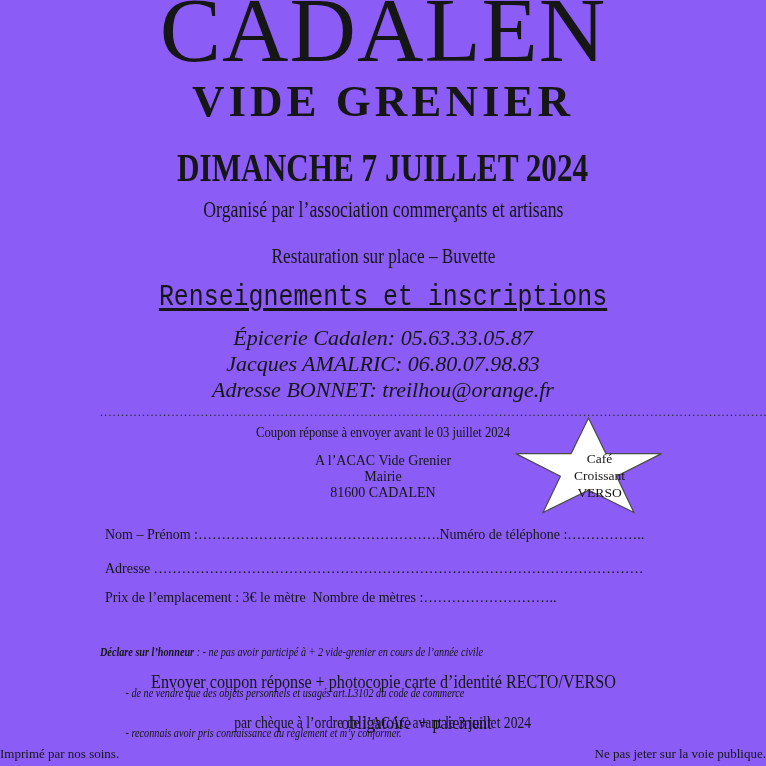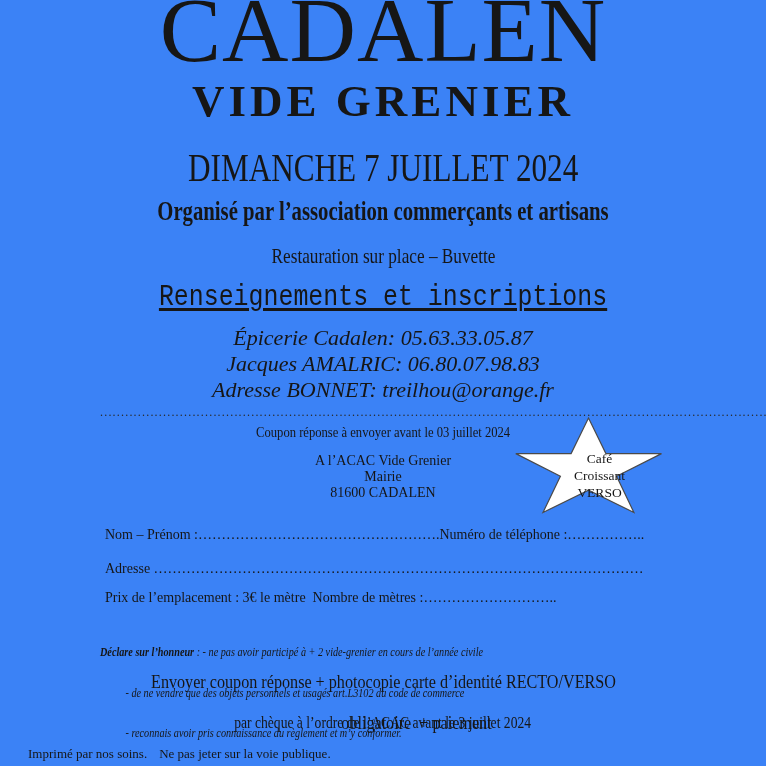--- a/index.html
+++ b/index.html
@@ -1,32 +1,32 @@
 <!DOCTYPE html>
 <html><head>
 <meta charset="utf-8">
 <style>
   html,body{margin:0;padding:0;background:#fff;}
   .page{
-    position:relative;width:766px;height:766px;background:#3b82f6;overflow:hidden;
+    position:relative;width:766px;height:766px;background:#8b5cf6;overflow:hidden;
     font-family:"Liberation Serif","DejaVu Serif",serif;color:#161616;
   }
   .abs{position:absolute;left:0;right:0;text-align:center;margin:0;}
   .ib{display:inline-block;}
 
   .t-cadalen{top:-16px;font-size:92px;line-height:1;font-weight:400;letter-spacing:1px;}
   .t-vide{top:79px;font-size:45px;line-height:1;font-weight:700;letter-spacing:4px;}
-  .t-date{top:148px;font-size:40px;line-height:1;font-weight:400;}
+  .t-date{top:148px;font-size:40px;line-height:1;font-weight:700;}
   .sx90{transform:scaleX(.90);}
   .sx85{transform:scaleX(.85);}
   .sx83{transform:scaleX(.83);}
   .sx82{transform:scaleX(.82);}
   .sx78{transform:scaleX(.78);}
   .sx74{transform:scaleX(.74);}
-  .t-org{top:197px;font-size:28px;line-height:1;font-weight:700;}
+  .t-org{top:197px;font-size:24px;line-height:1;font-weight:400;}
   .t-rest{top:246px;font-size:21px;line-height:1;}
   .t-rens{top:282px;font-size:30px;line-height:1;font-family:Liberation Mono, monospace;}
   .t-rens .u{text-decoration:underline;text-underline-offset:3px;}
   .contacts{top:325px;font-size:22px;font-style:italic;line-height:26px;}
 
   .dots-line{position:absolute;top:406px;left:100px;right:0;font-size:12px;line-height:1;
     letter-spacing:1.2px;white-space:nowrap;overflow:hidden;text-align:left;color:#2a2a2a;}
 
   .coupon-deadline{top:426px;font-size:14px;line-height:1;}
   .addr{top:453px;font-size:14px;line-height:16px;}
@@ -41,21 +41,21 @@
   .decl{position:absolute;left:100px;top:619px;width:620px;font-size:12px;font-style:italic;
     line-height:13.5px;text-align:left;transform:scaleX(.85);transform-origin:0 0;white-space:pre;}
   .decl .b{font-weight:700;}
   .decl .ind{padding-left:30px;}
 
   .send1{top:672px;font-size:19px;line-height:1;}
   .send2{top:693.5px;font-size:19px;line-height:1;white-space:pre;padding-left:47px;}
   .send3{top:715px;font-size:16px;line-height:1;}
 
   .footer{position:absolute;top:747px;left:0;right:0;font-size:13px;line-height:1;
-    display:flex;justify-content:flex-start;gap:12px;padding-left:28px;}
+    display:flex;justify-content:space-between;gap:18px;}
 </style>
 </head>
 <body>
 
 <div class="page">
 
   <h1 class="abs t-cadalen">CADALEN</h1>
 
   <div class="abs t-vide">VIDE GRENIER</div>
 

